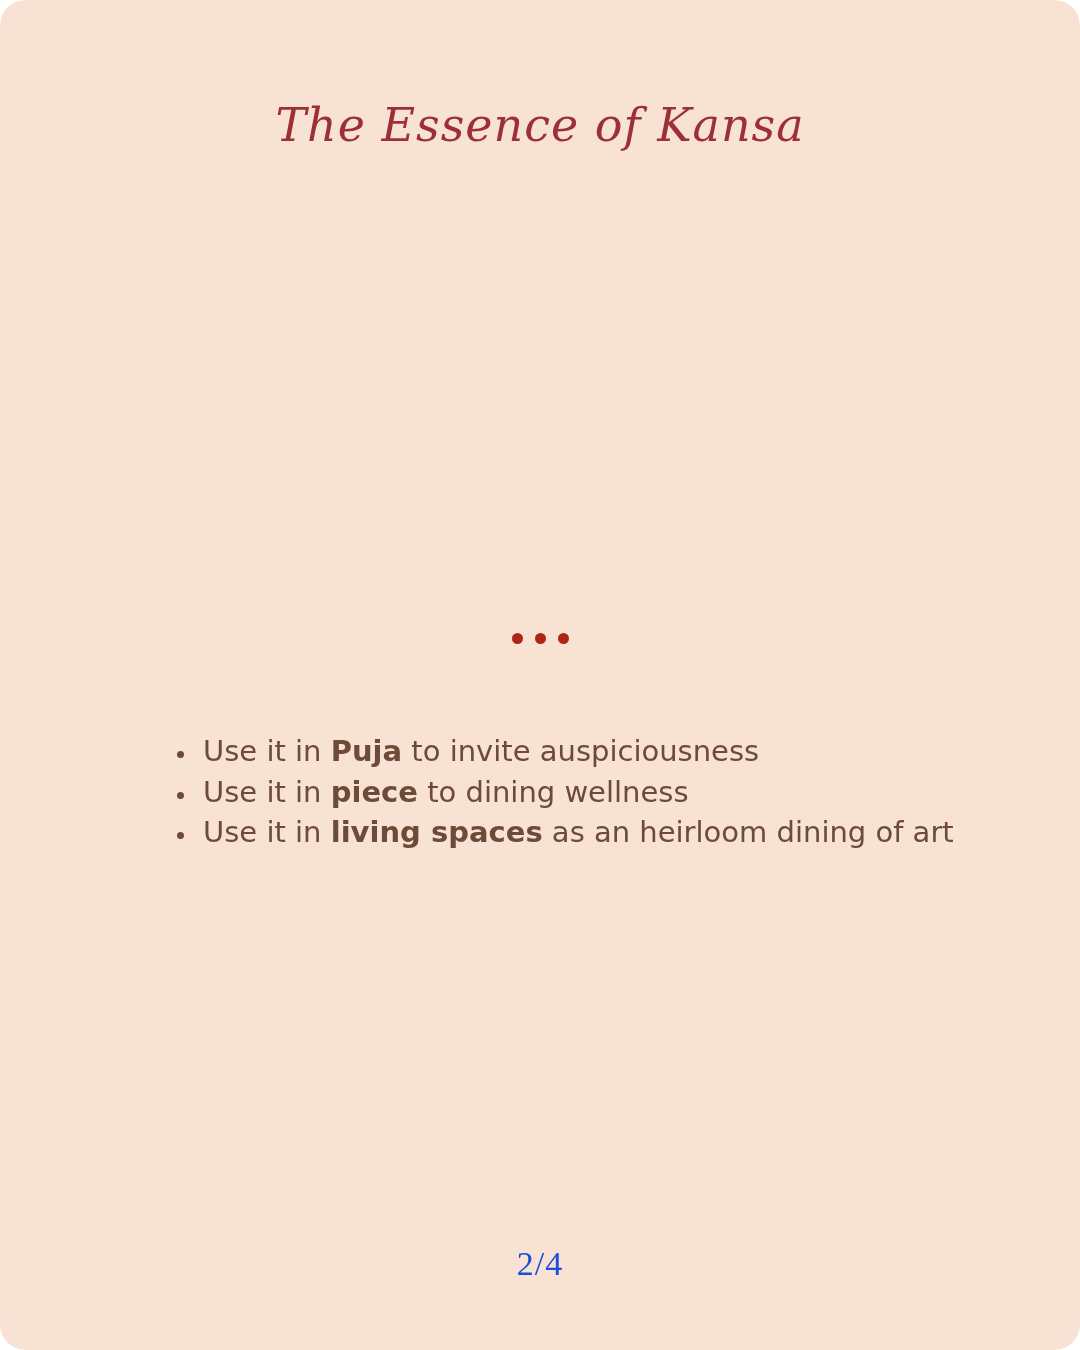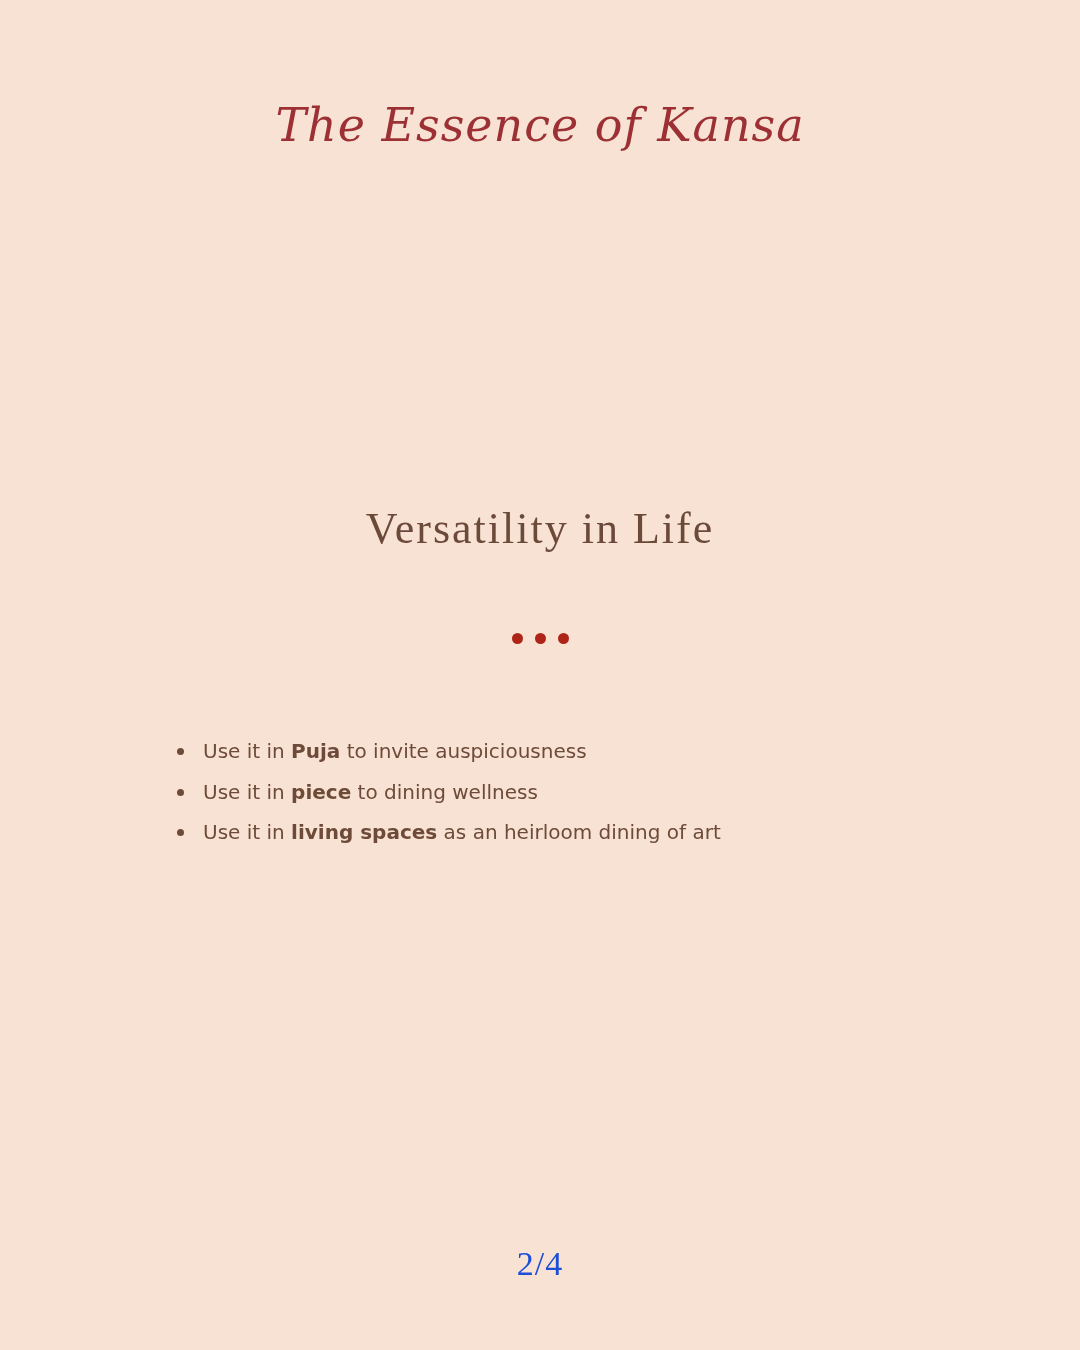--- a/index.html
+++ b/index.html
@@ -1,15 +1,15 @@
 <!DOCTYPE html>
 <html><head>
 <meta charset="utf-8">
 <style>
-  * { margin: 0; padding: 0; box-sizing: border-box; }
+  * { margin: 0; padding: 0; box-sizing: border-box; border-radius: 25px; }
 
   html, body {
     width: 1080px;
     height: 1350px;
   }
 
   .page {
     position: relative;
     width: 1080px;
     height: 1350px;
@@ -61,21 +61,21 @@
     height: 11px;
     border-radius: 50%;
     background-color: #ae2517;
   }
 
   .bullet-list {
     position: absolute;
     top: 731px;
     left: 197px;
     list-style: disc outside;
-    font-size: 20px;
+    font-size: 29px;
     line-height: 40.5px;
     color: #6d4b38;
     font-family: "DejaVu Sans", "Liberation Sans", sans-serif;
   }
 
   .bullet-list li {
     padding-left: 6px;
   }
 
   .bullet-list li::marker {
@@ -98,21 +98,20 @@
     color: #1d4ed8;
   }
 </style>
 </head>
 <body>
 
 <div class="page">
 
   <h1 class="slide-title">The Essence of Kansa</h1>
 
-  <h2 class="section-heading">Versatility in Life</h2>
 
   <div class="dots-separator">
     <span class="dot"></span>
     <span class="dot"></span>
     <span class="dot"></span>
   </div>
 
   <ul class="bullet-list">
     <li>
       <span>Use it in </span><span class="bold-word">Puja</span><span> to invite auspiciousness</span>

